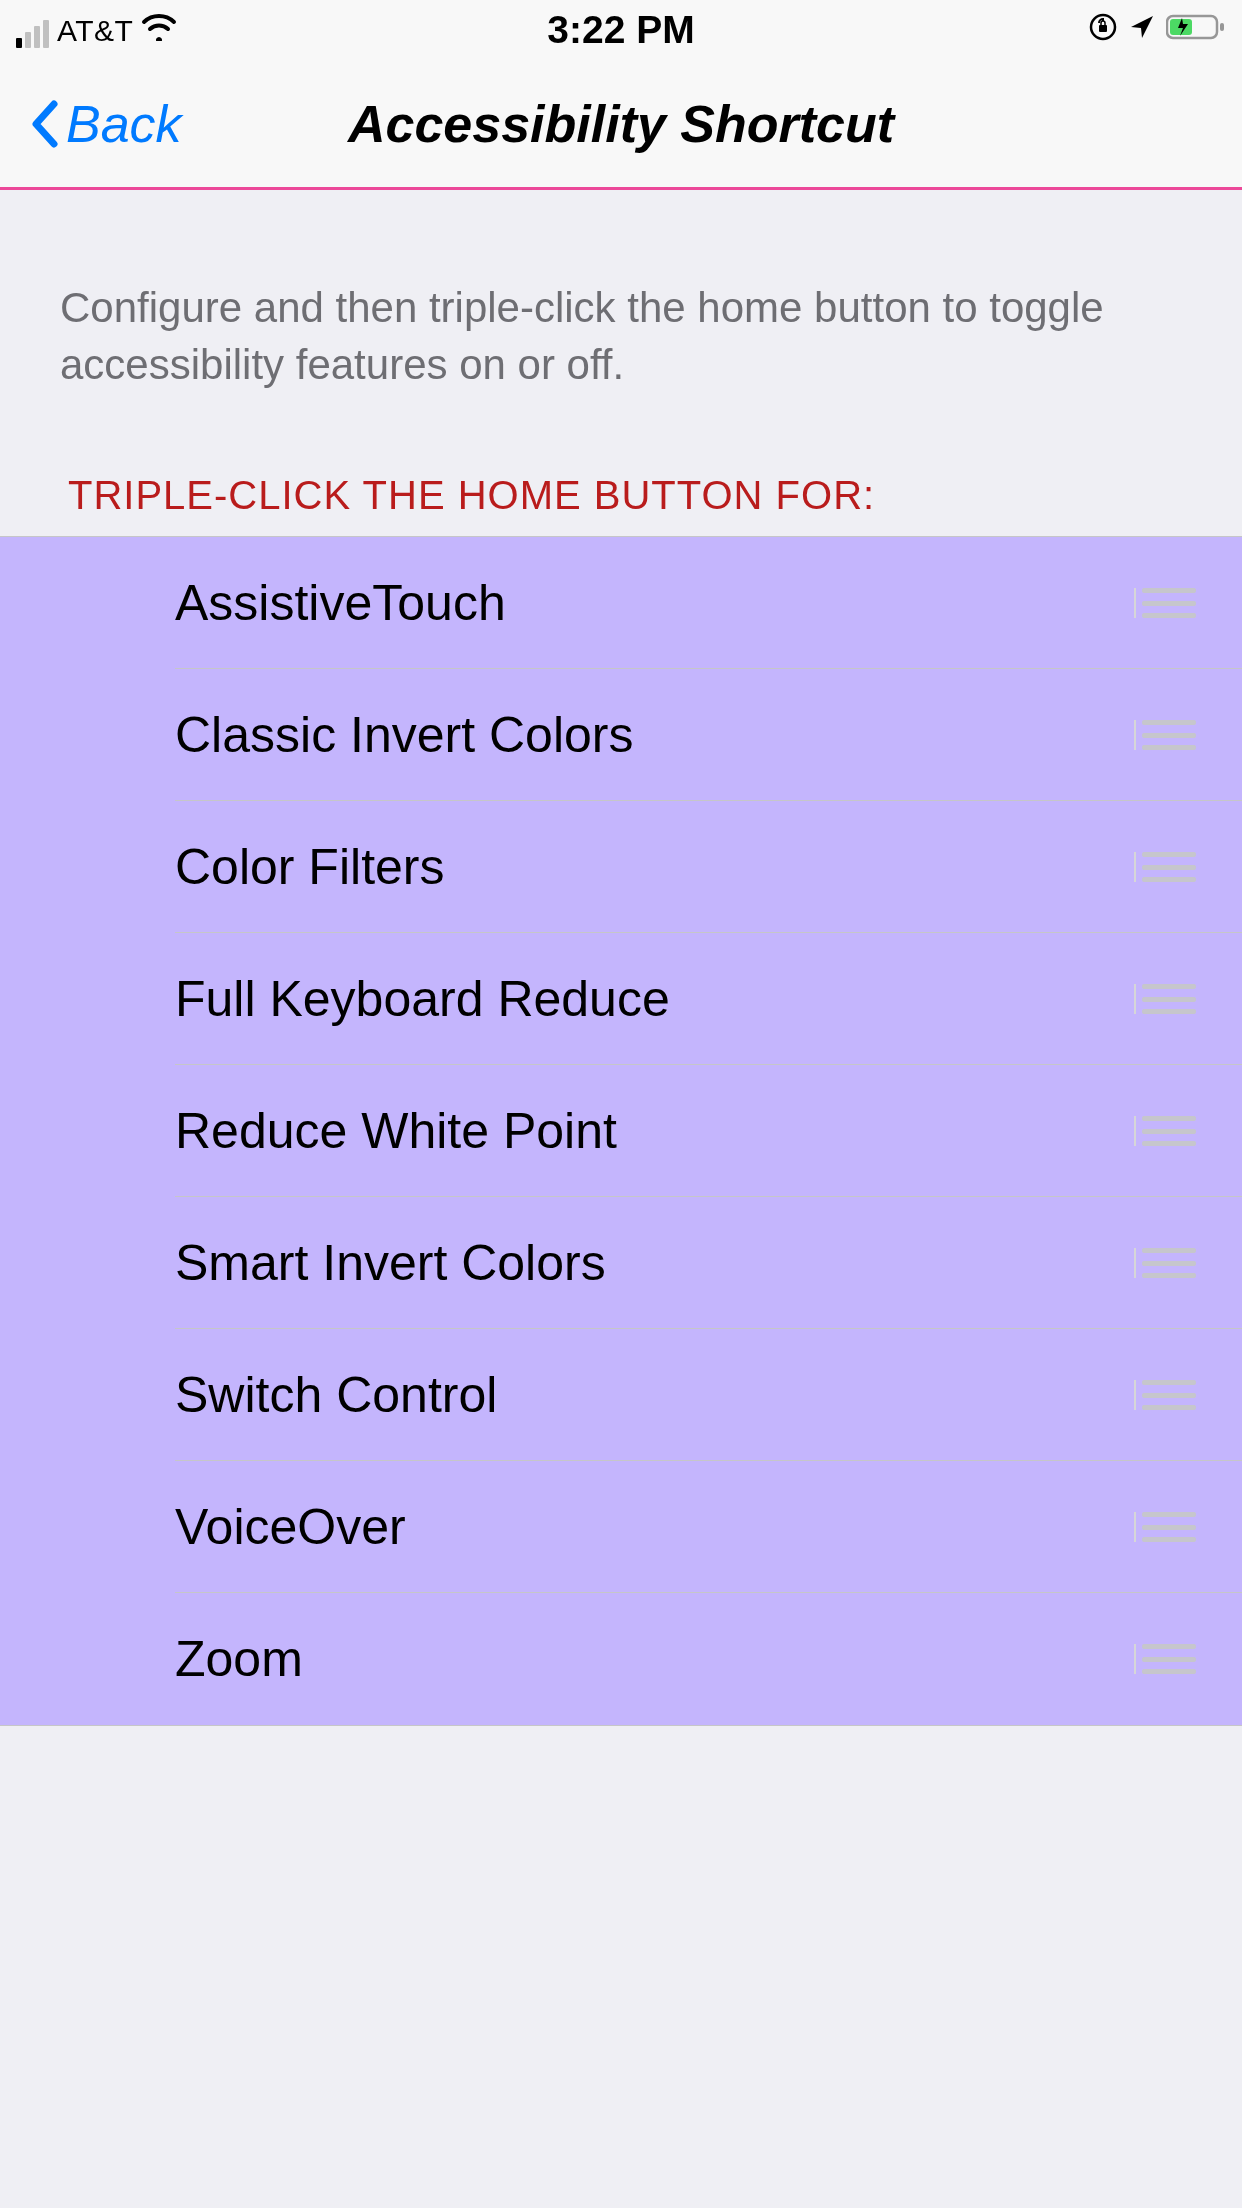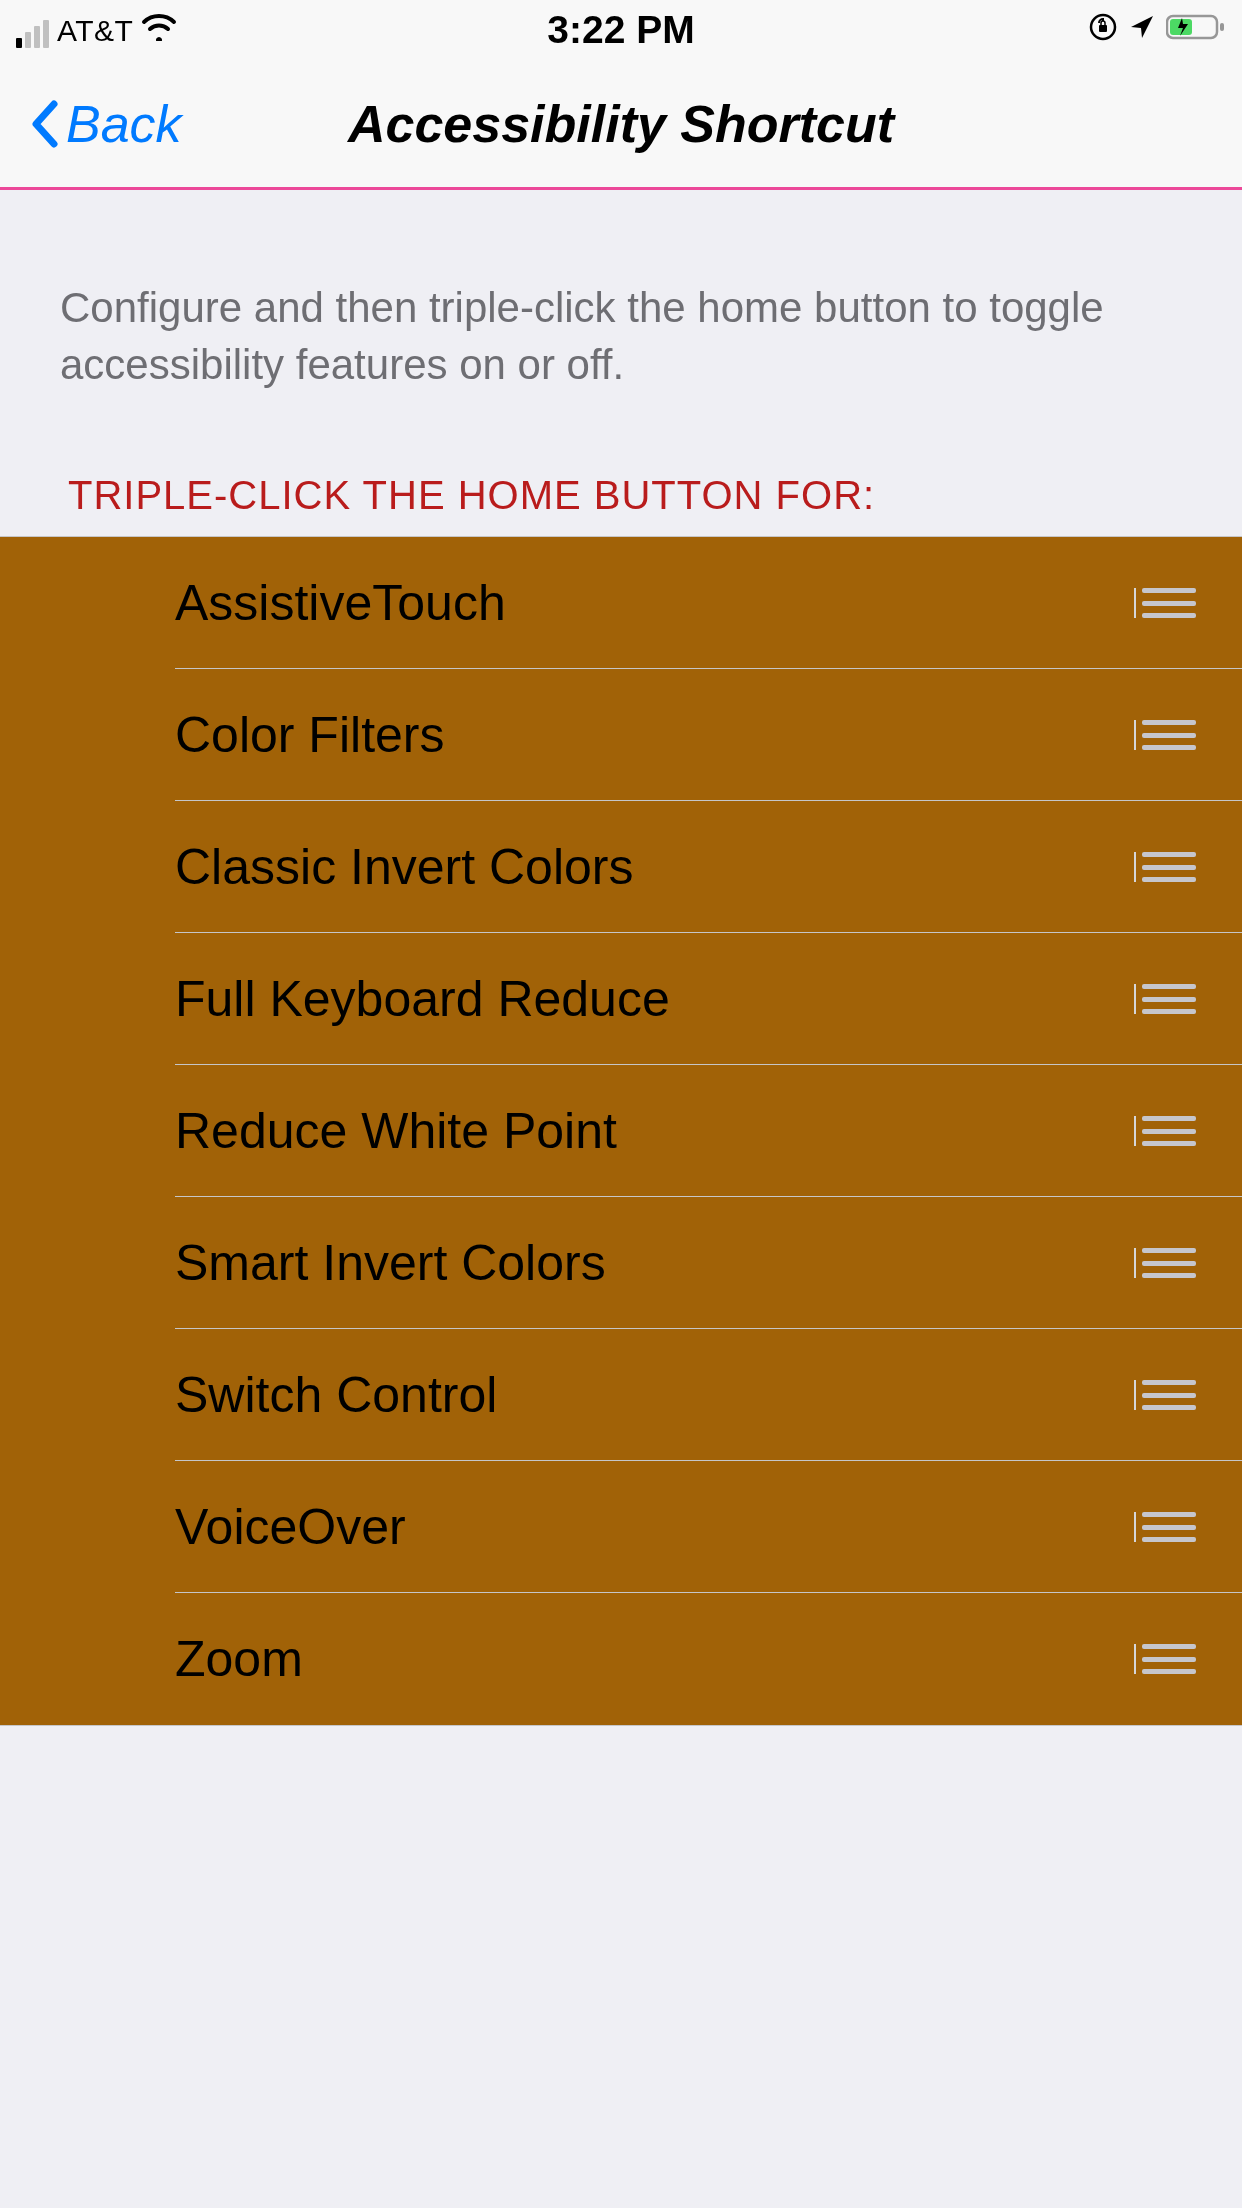--- a/index.html
+++ b/index.html
@@ -104,21 +104,21 @@
       color: #6e6e73;
     }
     .section-header {
       padding: 80px 60px 18px 68px;
       font-size: 40px;
       color: #b91c1c;
       letter-spacing: 1px;
       text-transform: uppercase;
     }
     .list {
-      background: #a16207;
+      background: #c4b5fd;
       border-top: 1px solid #c6c6c8;
       border-bottom: 1px solid #c6c6c8;
     }
     .list-row {
       display: flex;
       align-items: center;
       height: 132px;
       padding-left: 175px;
       padding-right: 46px;
       position: relative;
@@ -218,36 +218,36 @@
   <div class="list">
     <div class="list-row">
       <span class="row-label">AssistiveTouch</span>
       <span class="reorder-handle">
         <span class="reorder-line"></span>
           <span class="reorder-line"></span>
           <span class="reorder-line"></span>
       </span>
     </div>
     <div class="list-row">
+      <span class="row-label">Classic Invert Colors</span>
+      <span class="reorder-handle">
+        <span class="reorder-line"></span>
+          <span class="reorder-line"></span>
+          <span class="reorder-line"></span>
+      </span>
+    </div>
+    <div class="list-row">
       <span class="row-label">Color Filters</span>
       <span class="reorder-handle">
         <span class="reorder-line"></span>
           <span class="reorder-line"></span>
           <span class="reorder-line"></span>
       </span>
     </div>
     <div class="list-row">
-      <span class="row-label">Classic Invert Colors</span>
-      <span class="reorder-handle">
-        <span class="reorder-line"></span>
-          <span class="reorder-line"></span>
-          <span class="reorder-line"></span>
-      </span>
-    </div>
-    <div class="list-row">
       <span class="row-label">Full Keyboard Reduce</span>
       <span class="reorder-handle">
         <span class="reorder-line"></span>
           <span class="reorder-line"></span>
           <span class="reorder-line"></span>
       </span>
     </div>
     <div class="list-row">
       <span class="row-label">Reduce White Point</span>
       <span class="reorder-handle">

